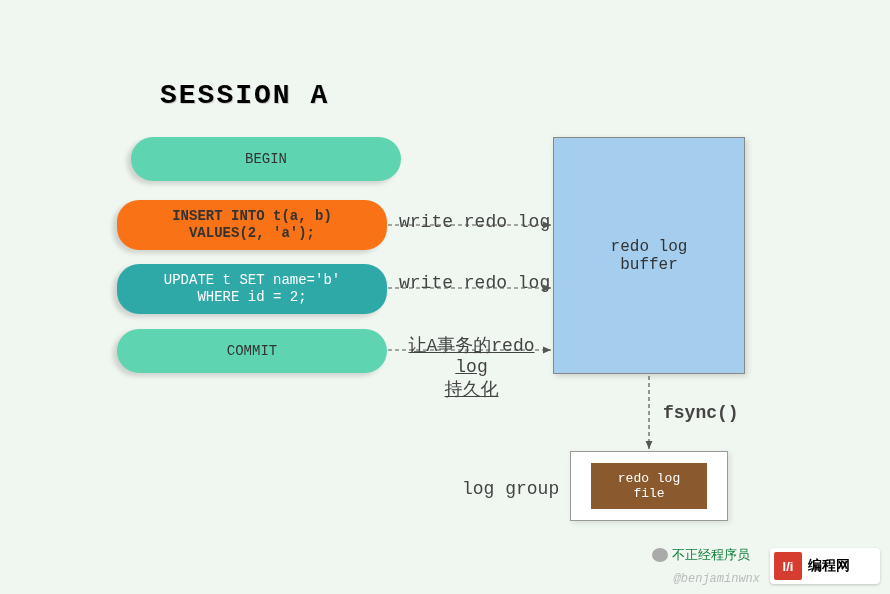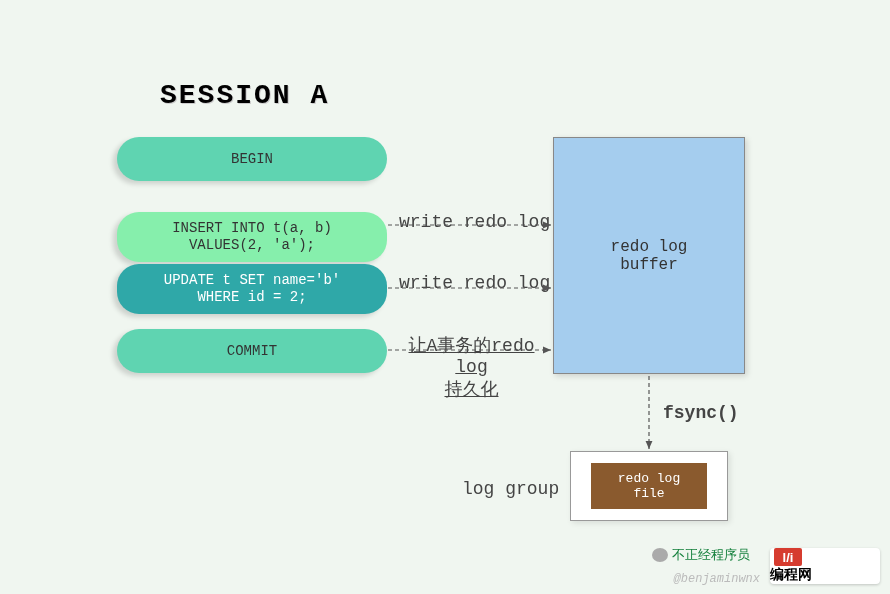--- a/index.html
+++ b/index.html
@@ -31,22 +31,22 @@
     align-items: center;
     justify-content: center;
     color: #333;
     font-size: 14px;
     box-shadow: -4px 3px 5px rgba(0,0,0,0.15);
     text-align: center;
     white-space: pre-line;
     line-height: 1.2;
   }
   .pill.tall { height: 50px; }
-  .begin   { background: #5fd4b1; left: 117px; top: 137px; }
-  .insert  { background: #86efac; left: 117px; top: 212px; }
+  .begin   { background: #5fd4b1; left: 131px; top: 137px; }
+  .insert  { background: #f97316; left: 117px; top: 200px; font-weight: bold; }
   .update  { background: #2fa8a8; color: #fff; left: 117px; top: 264px; }
   .commit  { background: #5fd4b1; left: 117px; top: 329px; }
 
   .buffer {
     position: absolute;
     left: 553px;
     top: 137px;
     width: 192px;
     height: 237px;
     background: #a5cdee;
@@ -109,25 +109,25 @@
 
   .logo {
     position: absolute;
     right: 10px;
     bottom: 10px;
     width: 110px;
     height: 36px;
     background: #fff;
     border-radius: 4px;
     display: flex;
+    align-items: center;
     font-family: "Microsoft YaHei", sans-serif;
     font-size: 14px;
     font-weight: bold;
     box-shadow: 0 1px 3px rgba(0,0,0,0.2);
-    flex-direction: column;
   }
   .logo .sq {
     width: 28px; height: 28px;
     background: #d63c2f;
     color: #fff;
     display: flex; align-items: center; justify-content: center;
     margin: 0 6px 0 4px;
     font-size: 13px;
     border-radius: 2px;
   }

